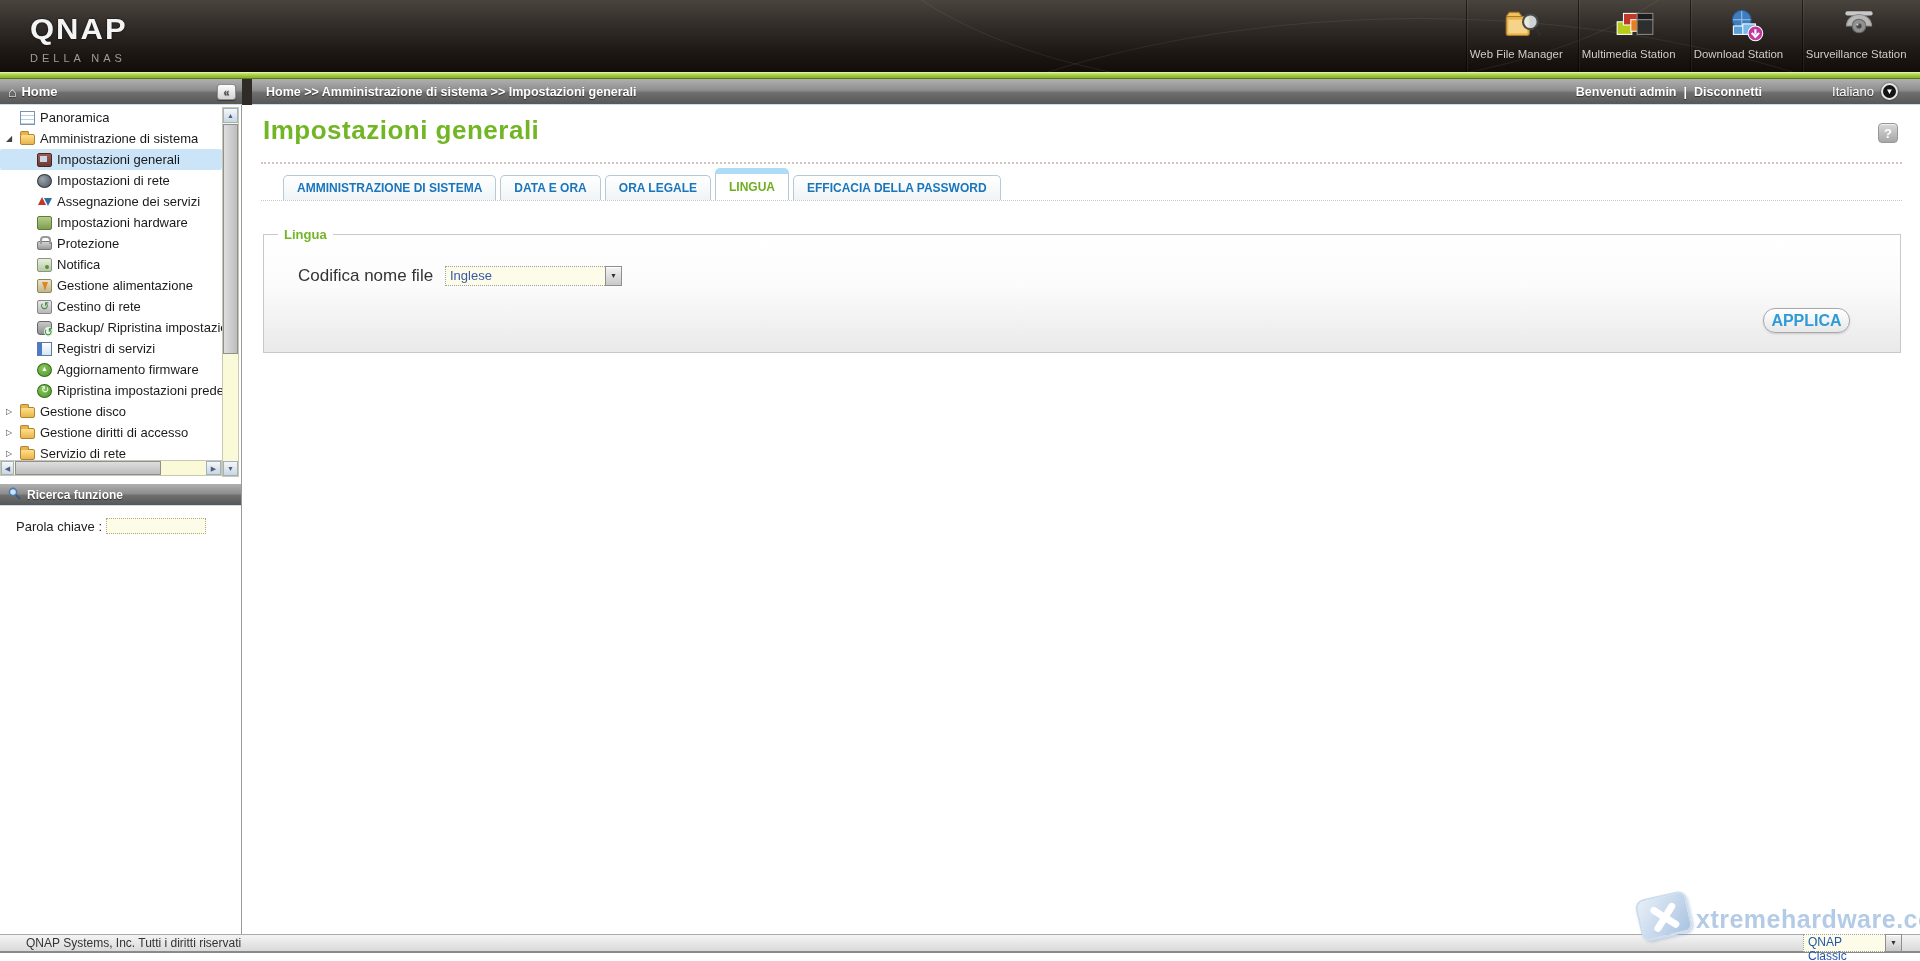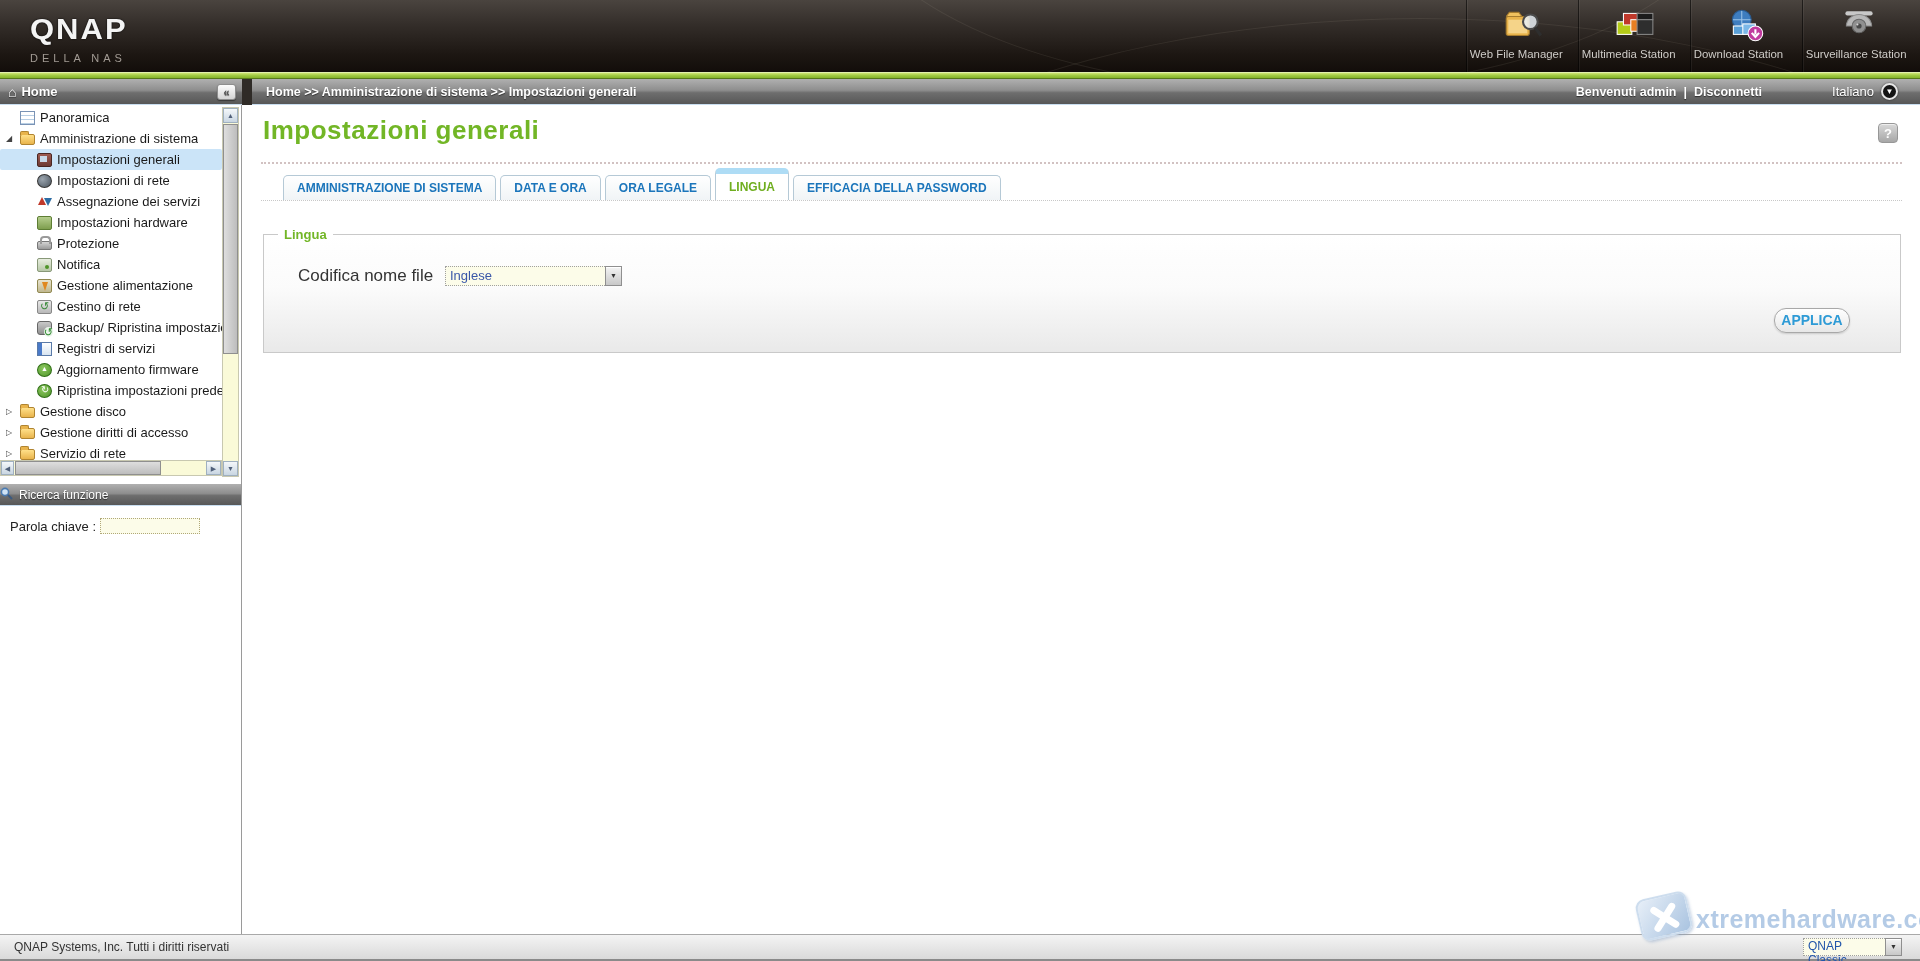--- a/index.html
+++ b/index.html
@@ -118,24 +118,24 @@
     background:linear-gradient(90deg,#dedede,#bdbdbd);border:1px solid #8f8f8f;}
   #hscroll{position:absolute;left:0;top:355px;width:222px;height:16px;background:#fafad8;
     border:1px solid #c8c8b0;}
   #hs-left{top:0;left:0;height:14px;width:13px;}
   #hs-right{top:0;left:auto;right:0;height:14px;width:15px;}
   #hs-thumb{position:absolute;left:14px;top:0;width:146px;height:14px;cursor:grab;
     background:linear-gradient(180deg,#dedede,#bdbdbd);border:1px solid #8f8f8f;}
 
   
   #search-head{position:absolute;left:0;top:379px;width:241px;height:22px;display:flex;
-    align-items:center;gap:6px;padding-left:0;color:#fff;font-weight:normal;font-size:12px;
+    align-items:center;gap:6px;padding-left:8px;color:#fff;font-weight:bold;font-size:12px;
     text-shadow:0 1px 1px rgba(0,0,0,.6);}
   #search-body{position:absolute;left:0;top:401px;width:241px;height:40px;display:flex;
-    align-items:center;gap:4px;padding-left:10px;font-size:13px;color:#222;}
+    align-items:center;gap:4px;padding-left:16px;font-size:13px;color:#222;}
   #keyword-input{width:100px;height:16px;background:var(--pale_yellow);
     border:1px dotted #b0a878;font-size:11px;padding:0 3px;outline:none;}
 
   
   #content{position:absolute;left:243px;top:105px;width:1677px;height:829px;background:#fff;}
   #page-title{position:absolute;left:20px;top:10px;font-size:26px;font-weight:bold;
     color:var(--title_green);letter-spacing:0.5px;}
   #help-btn{position:absolute;right:22px;top:18px;width:20px;height:20px;border:1px solid #979797;
     border-radius:4px;background:linear-gradient(180deg,#d9d9d9,#a7a7a7);color:#fff;font-weight:bold;
     font-size:13px;text-align:center;line-height:19px;cursor:pointer;box-shadow:inset 0 1px 0 #eee;}
@@ -153,42 +153,42 @@
   #lang-fieldset legend{margin-left:14px;padding:0 6px;color:var(--title_green);
     font-weight:bold;font-size:13px;}
   #field-row{position:absolute;left:34px;top:24px;display:flex;align-items:center;}
   #field-label{width:147px;font-size:17px;color:#333;}
   .dd{display:flex;align-items:stretch;height:20px;cursor:pointer;}
   .dd .dd-val{width:160px;background:var(--pale_yellow);border:1px dotted #a0a0a0;border-right:none;
     font-size:13px;color:var(--link_blue);padding:1px 4px;}
   .dd .dd-btn{width:17px;background:linear-gradient(180deg,#f4f4f4,#c8c8c8);
     border:1px solid #8f8f8f;color:#333;font-size:7px;text-align:center;line-height:18px;
     box-shadow:inset 0 1px 0 #fff;}
-  #apply-btn{position:absolute;right:50px;top:66px;width:76px;height:25px;border:1px solid #a8a8a8;
+  #apply-btn{position:absolute;right:50px;top:66px;width:87px;height:25px;border:1px solid #a8a8a8;
     border-radius:12px;background:linear-gradient(180deg,#ffffff,#e7e7e7);color:var(--apply_blue);
-    font-weight:bold;font-size:14px;text-align:center;line-height:23px;cursor:pointer;
+    font-weight:bold;font-size:16px;text-align:center;line-height:23px;cursor:pointer;
     box-shadow:0 1px 2px rgba(0,0,0,.15);}
 
   
   #watermark{position:absolute;left:1638px;top:893px;width:270px;height:50px;z-index:5;
     pointer-events:none;}
   #wm-logo{position:absolute;left:0;top:2px;width:52px;height:42px;border-radius:9px;
     background:linear-gradient(135deg,#e7eff8,#a9c3e0);border:2px solid #cdddee;
     transform:rotate(-13deg);box-shadow:1px 2px 3px rgba(120,150,190,.4);}
   #wm-logo::before,#wm-logo::after{content:"";position:absolute;left:8px;top:17px;width:33px;
     height:7px;background:#fff;border-radius:4px;}
   #wm-logo::before{transform:rotate(45deg);}
   #wm-logo::after{transform:rotate(-45deg);}
   #wm-text{position:absolute;left:58px;top:12px;font-size:25px;font-weight:bold;
     color:var(--watermark_blue);letter-spacing:0.5px;text-shadow:0 1px 0 #fff;}
 
   
-  #footer{position:absolute;left:0;top:934px;width:1920px;height:27px;
+  #footer{position:absolute;left:0;top:934px;width:1920px;height:19px;
     background:linear-gradient(180deg,#f4f4f4,#dadada);border-top:1px solid #a9a9a9;
-    border-bottom:2px solid #8a8a8a;display:flex;align-items:center;font-size:12px;color:#333;}
+    border-bottom:2px solid #8a8a8a;display:flex;align-items:center;font-size:12px;color:#333;padding-left:12px;}
   #copyright{margin-left:14px;}
   #theme-select{margin-left:auto;margin-right:18px;height:18px;}
   #theme-select .dd-val{width:82px;font-size:12px;padding:0 4px;color:#2255aa;}
   #theme-select .dd-btn{line-height:16px;}
 </style>
 </head>
 <body>
 
 <div id="stage">
 

